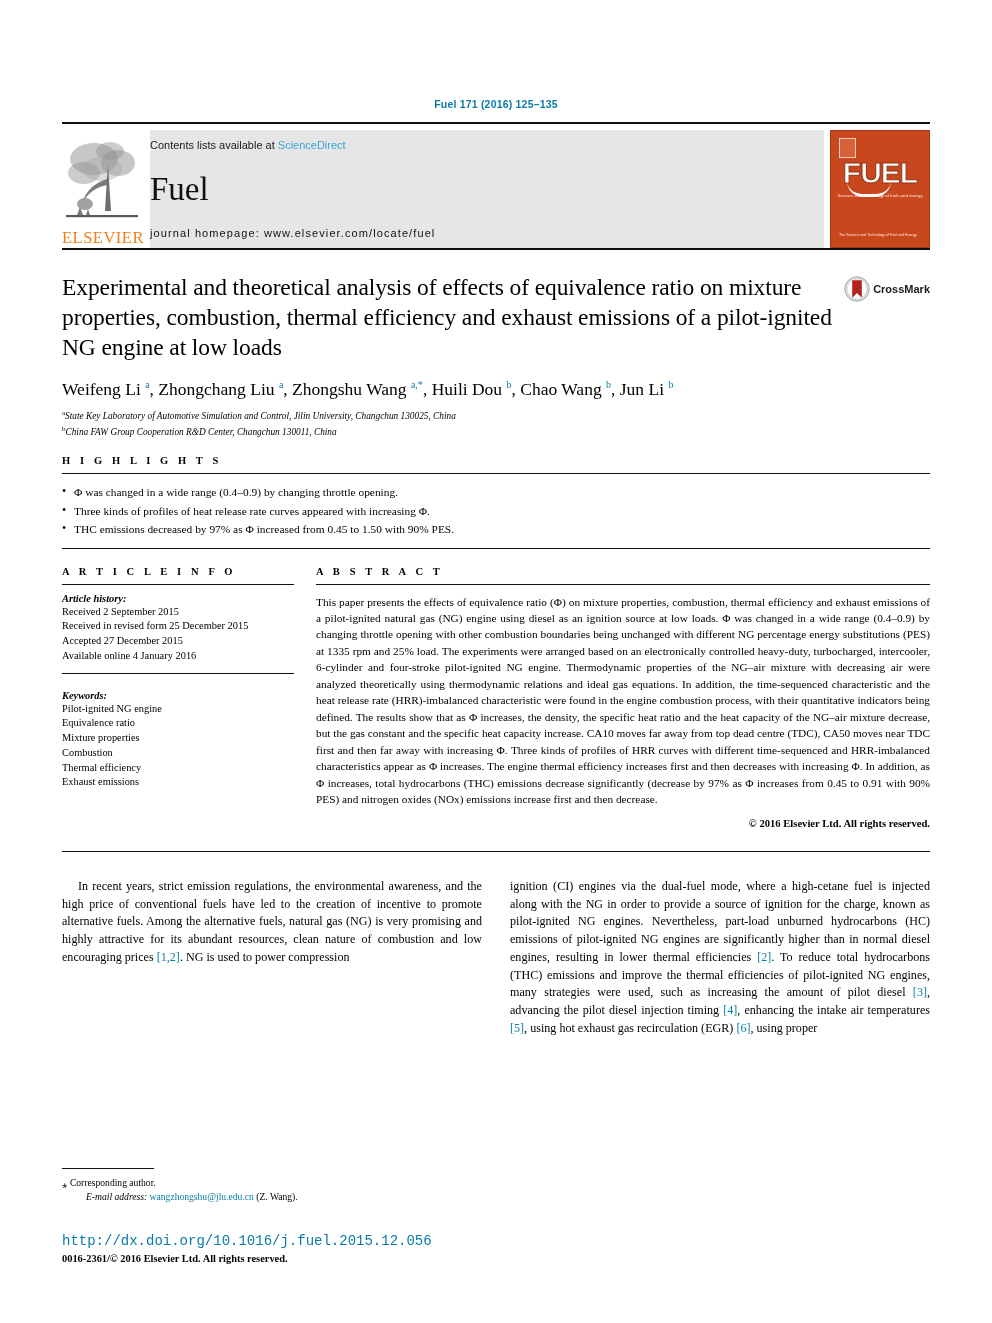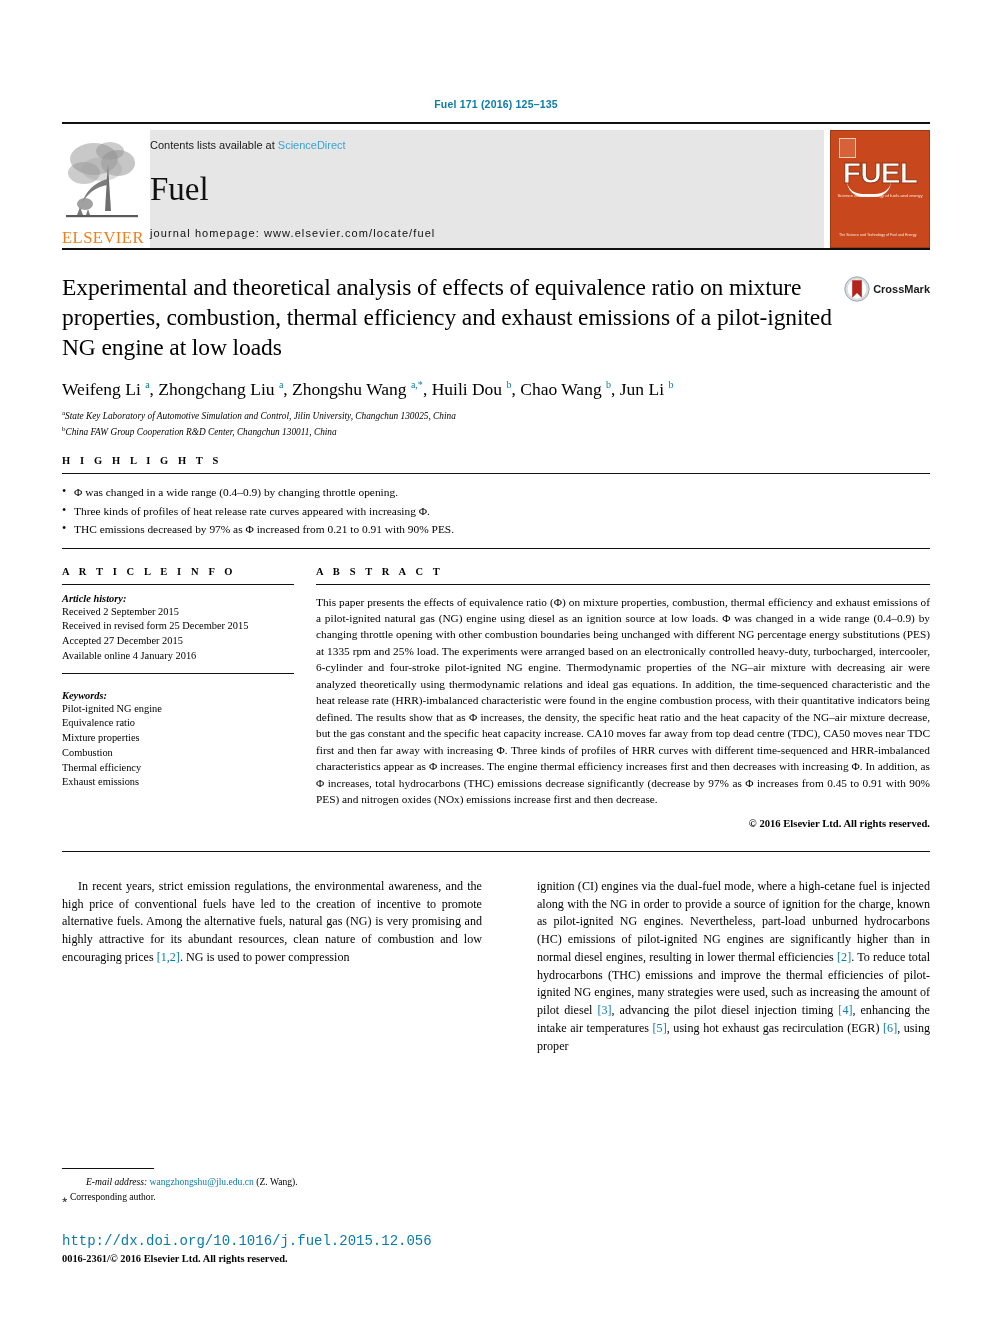--- a/index.html
+++ b/index.html
@@ -251,21 +251,21 @@
     margin: 0 0 12px 0;
   }
   .btext {
     font-family: "Liberation Serif", serif;
     font-size: 12.1px;
     line-height: 1.47;
     text-align: justify;
     margin: 0;
     text-indent: 16px;
   }
-  .btext.noindent { text-indent: 0; margin-left: 27px; }
+  .btext.noindent { text-indent: 0; }
   .ref { color: #0b7ba8; }
 
   
   .footnote {
     position: absolute;
     left: 62px;
     top: 1168px;
     width: 430px;
   }
   .fn-rule { border-top: 1px solid #111; width: 92px; margin-bottom: 6px; }
@@ -375,21 +375,21 @@
   </div>
 
   <div class="highlights">
     <div class="hl-title-row">
       <div class="section-head">H I G H L I G H T S</div>
     </div>
     <div class="sub-rule" style="margin-top:0"></div>
     <ul class="hl-list">
       <li>Φ was changed in a wide range (0.4–0.9) by changing throttle opening.</li>
       <li>Three kinds of profiles of heat release rate curves appeared with increasing Φ.</li>
-      <li>THC emissions decreased by 97% as Φ increased from 0.21 to 0.91 with 90% PES.</li>
+      <li>THC emissions decreased by 97% as Φ increased from 0.45 to 1.50 with 90% PES.</li>
     </ul>
   </div>
   <div class="rule-thin"></div>
 
   <div class="infoabs">
 
     <div class="col-info">
       <div class="section-head">A R T I C L E    I N F O</div>
       <div class="sub-rule"></div>
       <div class="hist-title">Article history:</div>
@@ -428,29 +428,29 @@
     <div class="bcol">
       <p class="btext">In recent years, strict emission regulations, the environmental awareness, and the high price of conventional fuels have led to the creation of incentive to promote alternative fuels. Among the alternative fuels, natural gas (NG) is very promising and highly attractive for its abundant resources, clean nature of combustion and low encouraging prices <span class="ref">[1,2]</span>. NG is used to power compression</p>
     </div>
     <div class="bcol">
       <p class="btext noindent">ignition (CI) engines via the dual-fuel mode, where a high-cetane fuel is injected along with the NG in order to provide a source of ignition for the charge, known as pilot-ignited NG engines. Nevertheless, part-load unburned hydrocarbons (HC) emissions of pilot-ignited NG engines are significantly higher than in normal diesel engines, resulting in lower thermal efficiencies <span class="ref">[2]</span>. To reduce total hydrocarbons (THC) emissions and improve the thermal efficiencies of pilot-ignited NG engines, many strategies were used, such as increasing the amount of pilot diesel <span class="ref">[3]</span>, advancing the pilot diesel injection timing <span class="ref">[4]</span>, enhancing the intake air temperatures <span class="ref">[5]</span>, using hot exhaust gas recirculation (EGR) <span class="ref">[6]</span>, using proper</p>
     </div>
   </div>
 
   <div class="footnote">
     <div class="fn-rule"></div>
+    <div class="fn-line">
+      <span class="fn-star">⁎</span>
+      <span>Corresponding author.</span>
+    </div>
     <div class="fn-line" style="padding-left:24px; text-indent:0">
       <span class="ital">E-mail address:</span>
       <span class="mail">wangzhongshu@jlu.edu.cn</span>
       <span>(Z. Wang).</span>
     </div>
-    <div class="fn-line">
-      <span class="fn-star">⁎</span>
-      <span>Corresponding author.</span>
-    </div>
   </div>
 
   <div class="pagefoot">
     <div class="doi">http://dx.doi.org/10.1016/j.fuel.2015.12.056</div>
     <div class="issn">0016-2361/© 2016 Elsevier Ltd. All rights reserved.</div>
   </div>
 
 </div>
 
 </body></html>

